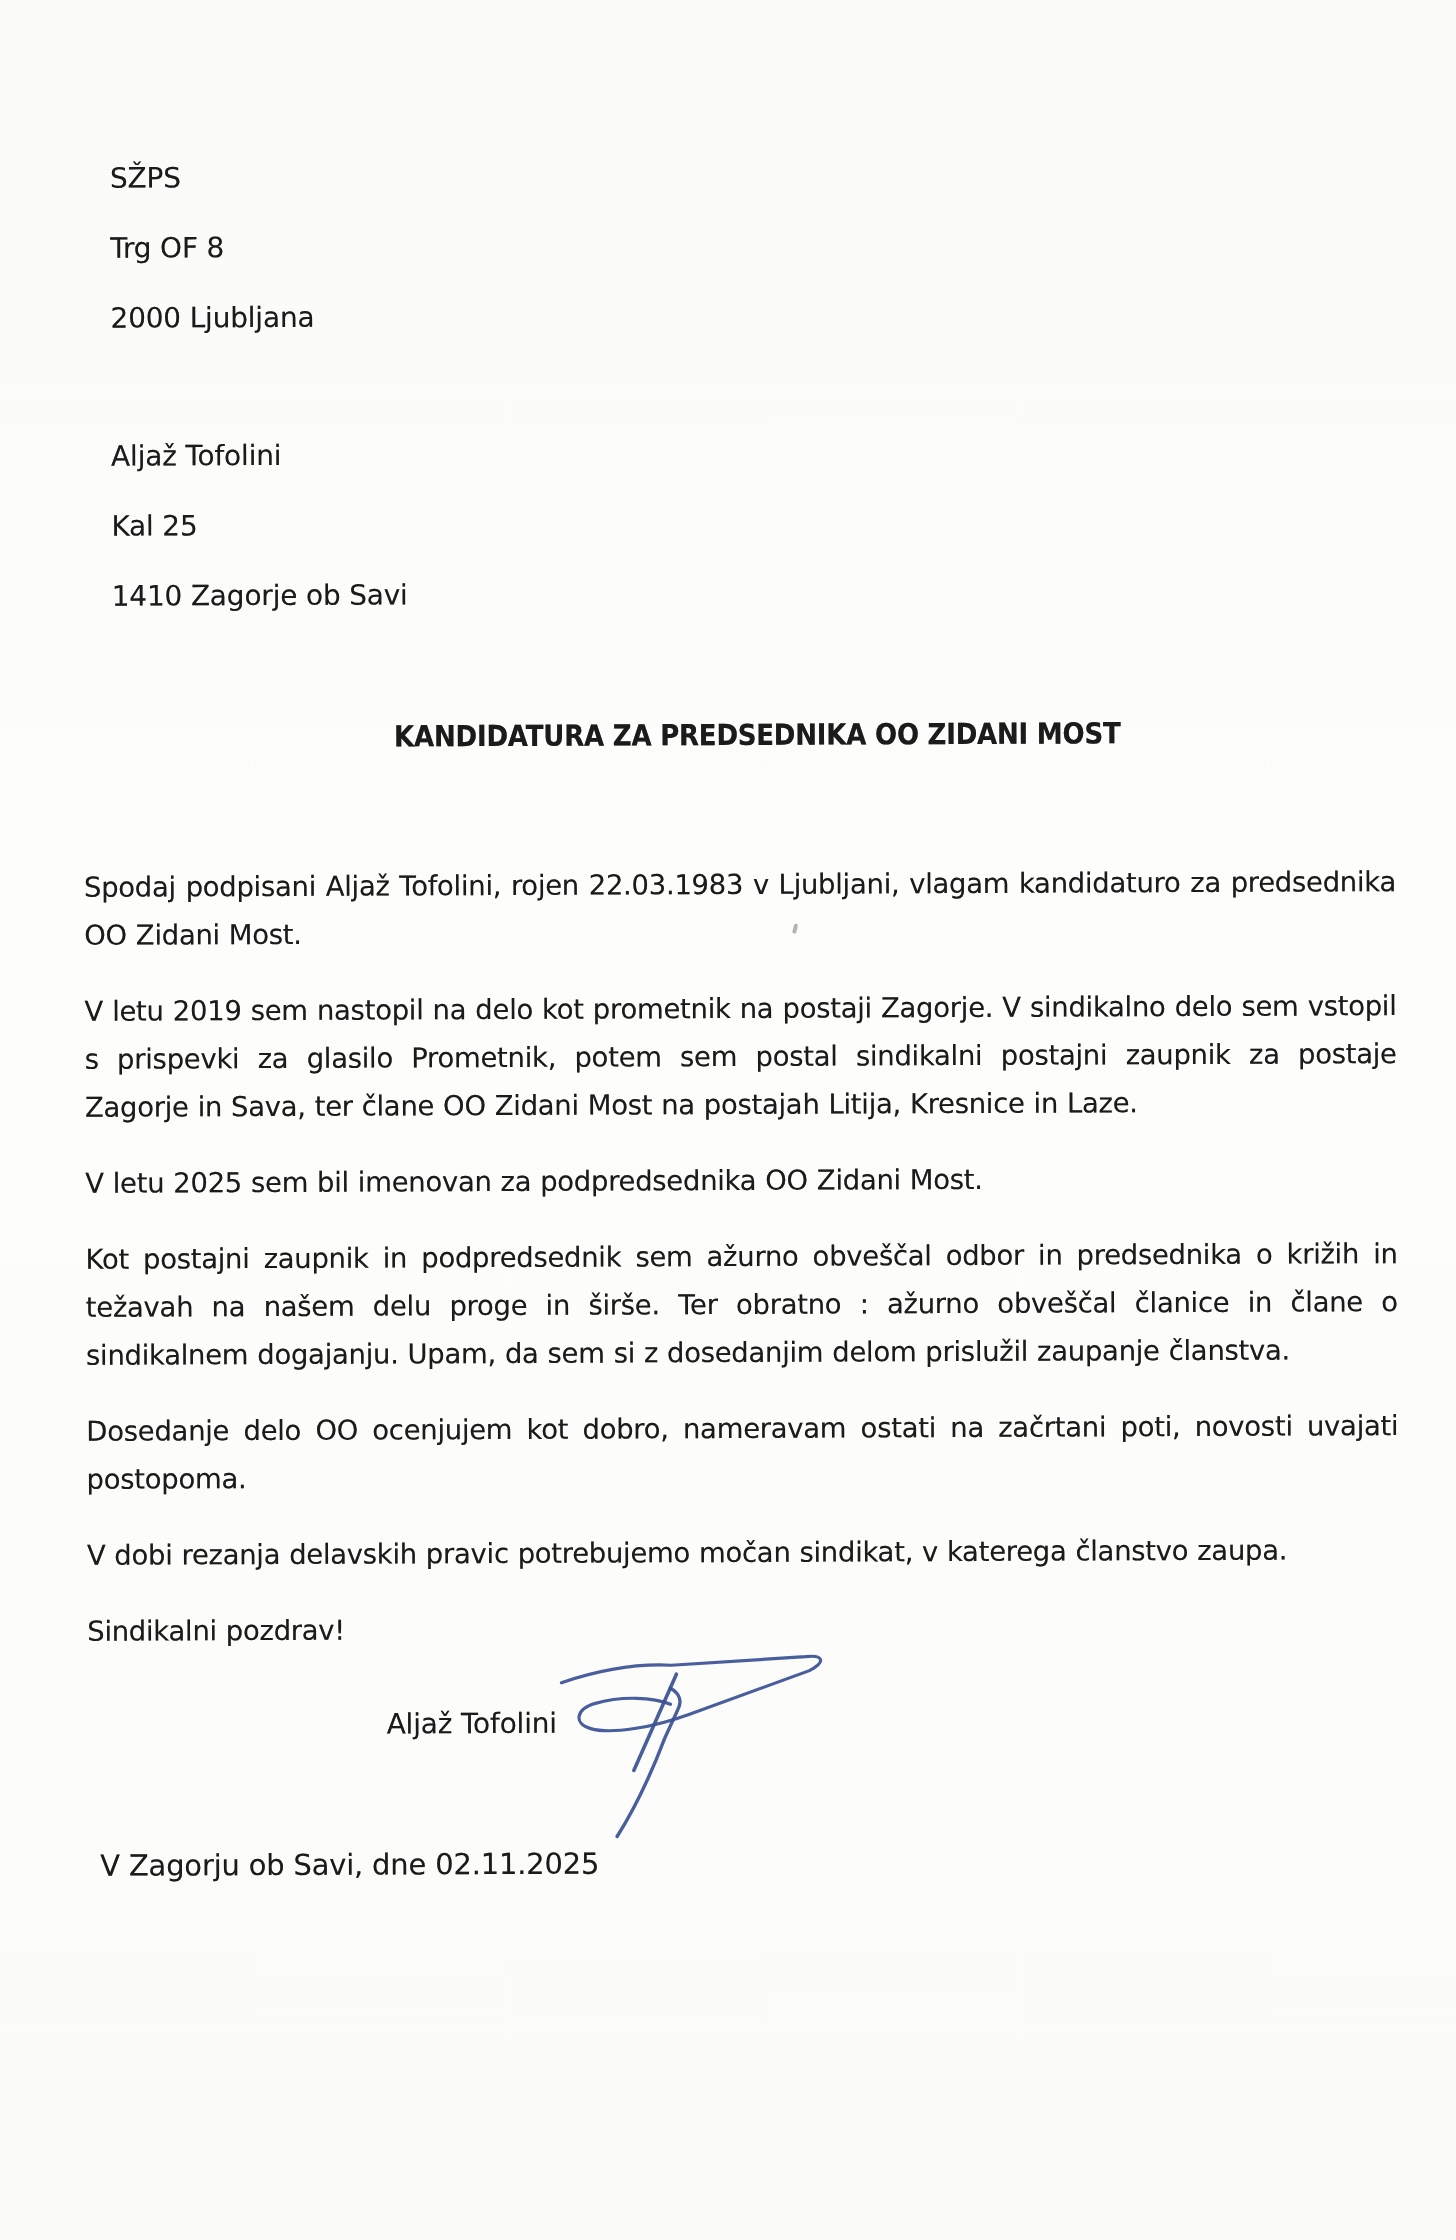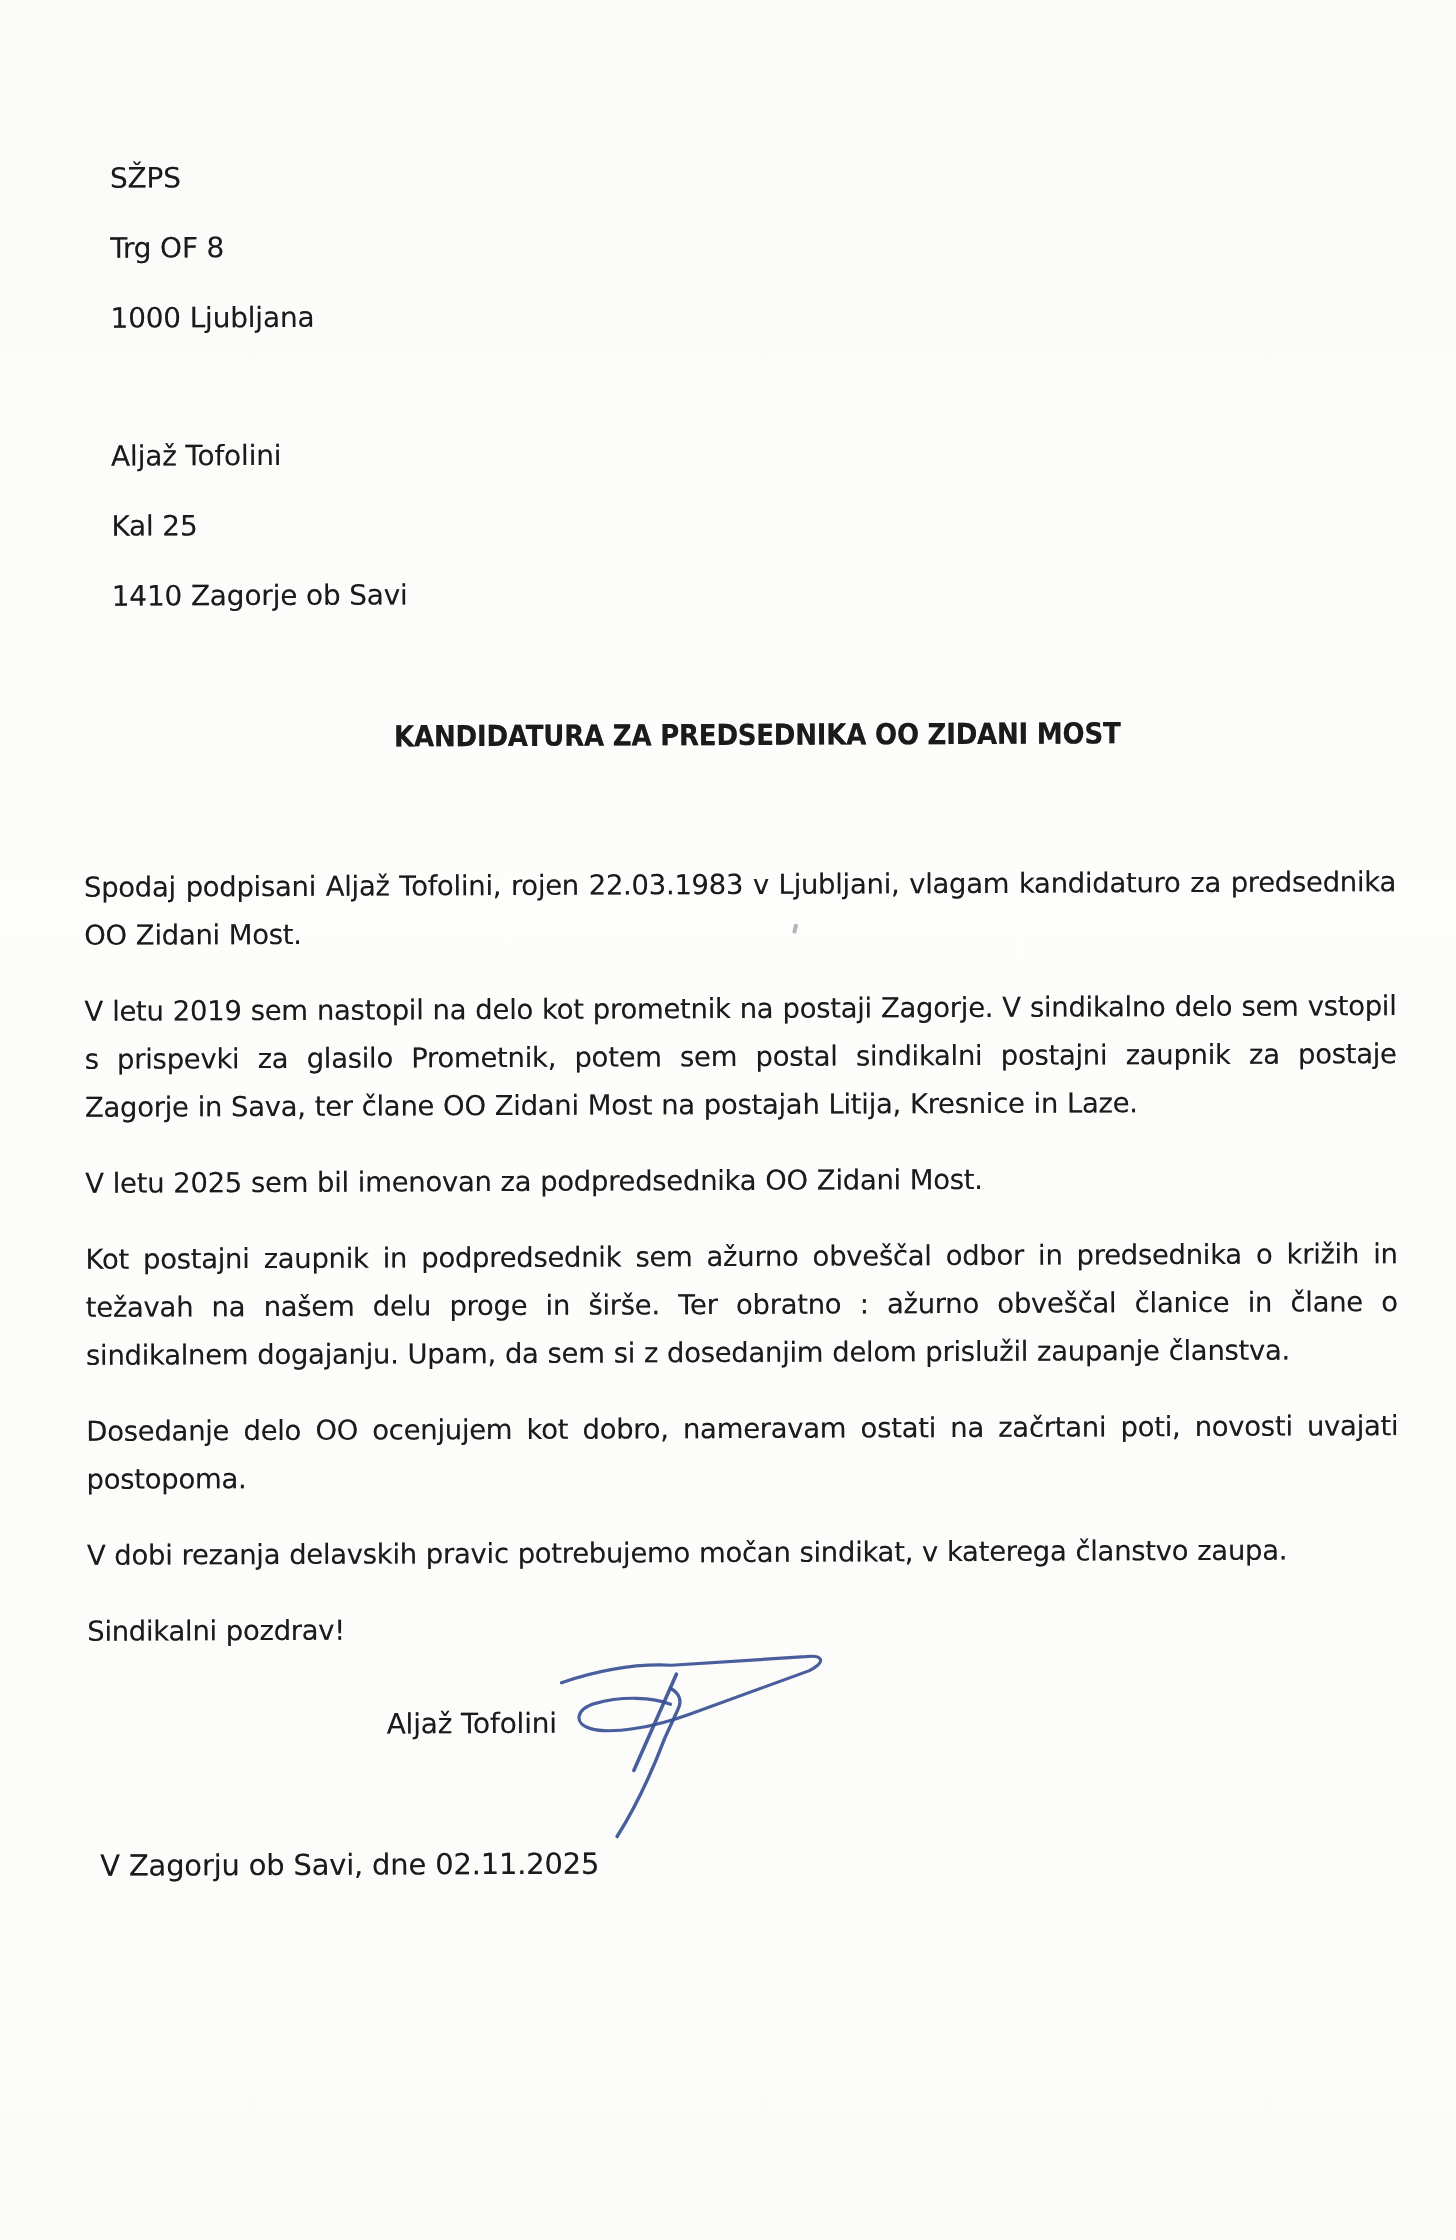--- a/index.html
+++ b/index.html
@@ -96,21 +96,21 @@
 </style>
 </head>
 <body>
 
 <div class="page">
   <div class="tilt">
 
     <div class="blk addr recipient">
       <p>SŽPS</p>
       <p>Trg OF 8</p>
-      <p>1000 Ljubljana</p>
+      <p>2000 Ljubljana</p>
     </div>
 
     <div class="blk addr sender">
       <p>Aljaž Tofolini</p>
       <p>Kal 25</p>
       <p>1410 Zagorje ob Savi</p>
     </div>
 
     <h1 class="blk title">KANDIDATURA ZA PREDSEDNIKA OO ZIDANI MOST</h1>
 

